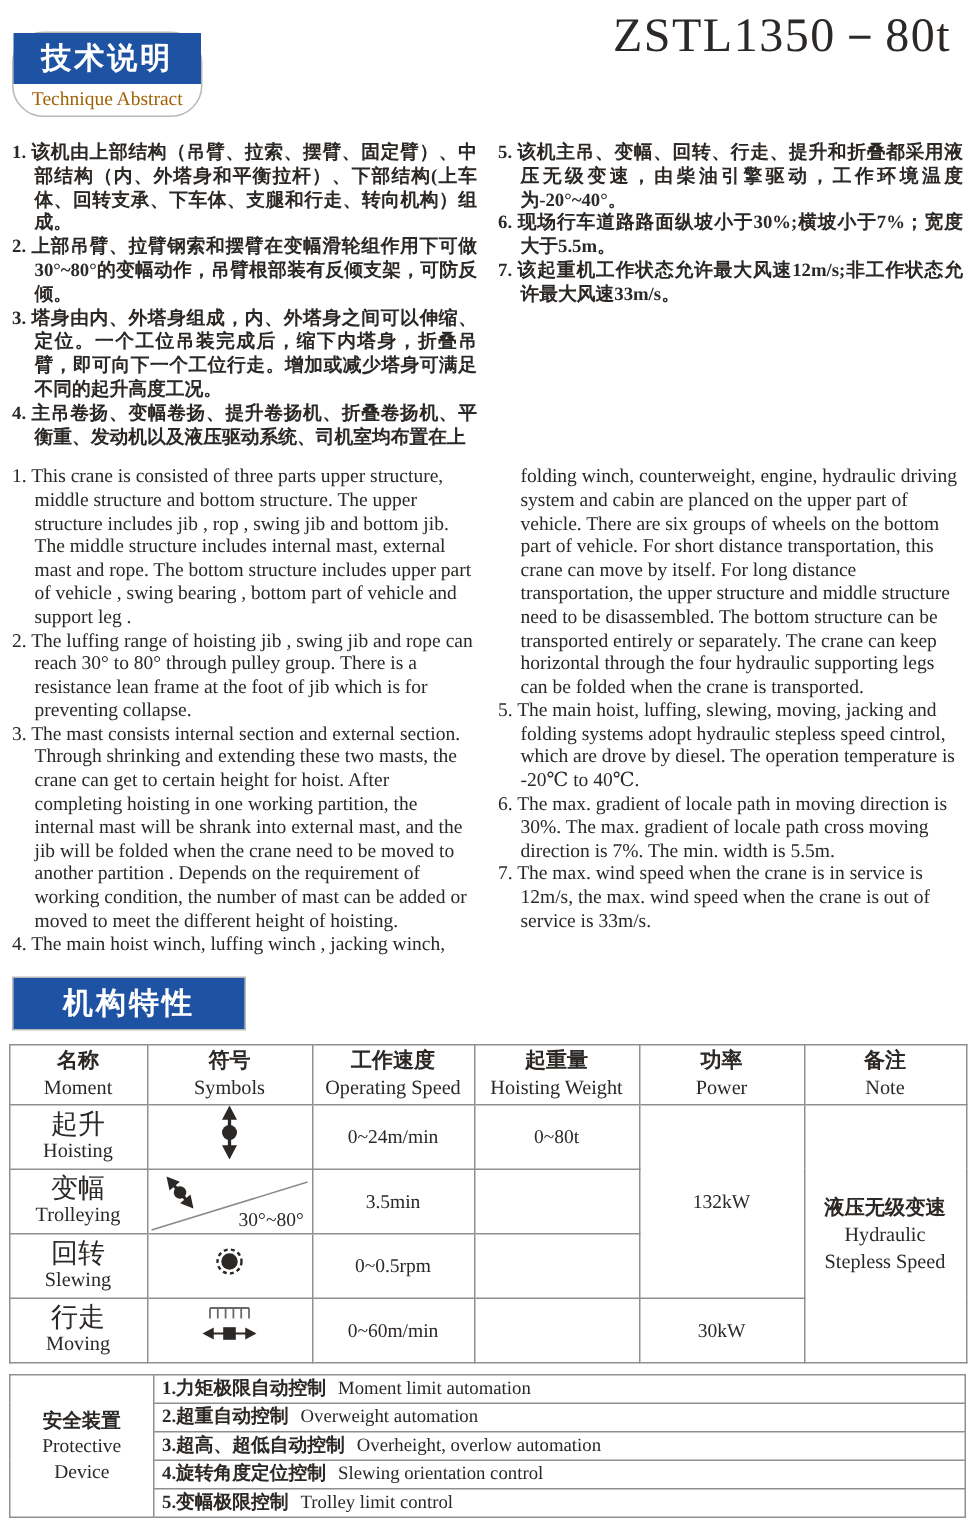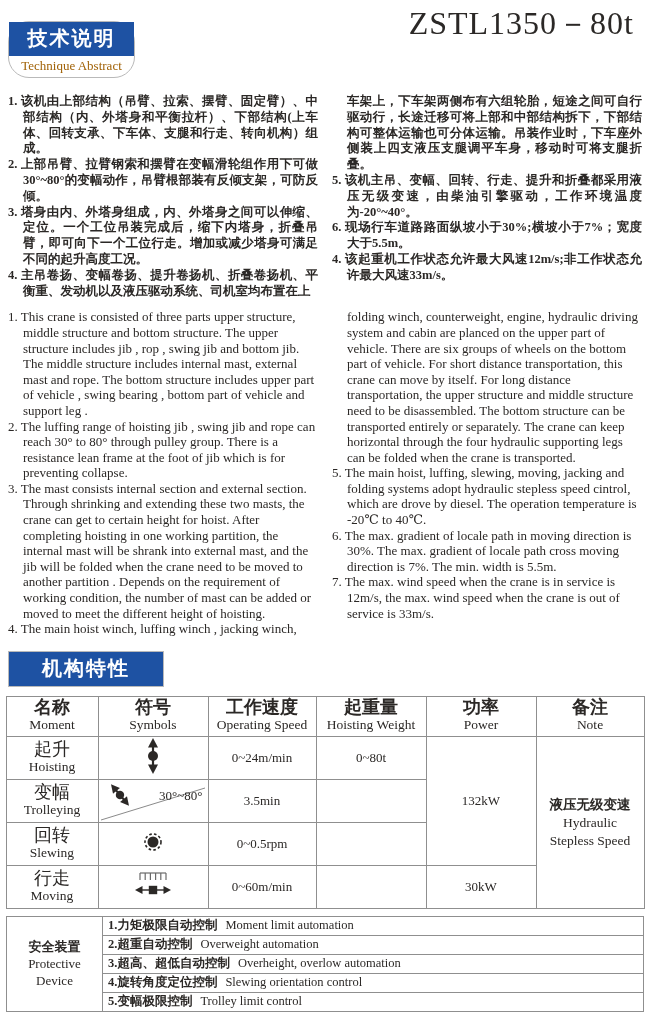--- a/index.html
+++ b/index.html
@@ -30,29 +30,29 @@
   .badge2{width:156px;margin:14px 0 0 8px;}
   .badge2 .badge-zh{font-size:20px;}
   .badge2 .badge-en{font-size:13.2px;}
 
   
   table{border-collapse:collapse;table-layout:fixed;}
   .spec-table{width:638px;margin:9px auto 0;}
   .spec-table td{border:1px solid #8f8f8f;text-align:center;vertical-align:middle;padding:0;}
   .spec-table .hdr{height:40px;}
   .spec-table .row{height:43px;}
-  .th-zh{font-size:18px;font-weight:bold;line-height:17px;}
+  .th-zh{font-size:14px;font-weight:bold;line-height:17px;}
   .th-en{font-size:13.5px;line-height:17px;}
   .name-zh{font-size:18px;font-weight:normal;line-height:17px;}
   .name-en{font-size:13.5px;line-height:17px;}
   .val{font-size:13px;}
   .note-zh{font-size:13.5px;font-weight:bold;line-height:19px;}
   .note-en{font-size:13.5px;line-height:18px;}
   .sym-cell{position:relative;}
-  .trolley-label{position:absolute;right:5px;bottom:18px;font-size:13px;}
+  .trolley-label{position:absolute;right:5px;bottom:1px;font-size:13px;}
   .trolley-svg{position:absolute;left:0;top:0;}
 
   
   .safety-table{width:638px;margin:7px auto 0;}
   .safety-table td{border:1px solid #8f8f8f;vertical-align:middle;padding:0;margin-top:16px;}
   .safety-table .item-cell{height:18px;font-size:12.5px;text-align:left;padding:0 0 0 5px;white-space:nowrap;overflow:hidden;}
   .device-cell{text-align:center;font-size:13px;line-height:17px;width:96px;}
   .device-zh{font-weight:bold;font-size:13px;}
   .device-en{font-size:13px;}
   .item-zh{font-weight:bold;}
@@ -71,24 +71,23 @@
 </div>
 
 <div class="cols zh-block">
   <div class="col">
     <p>1. 该机由上部结构（吊臂、拉索、摆臂、固定臂）、中部结构（内、外塔身和平衡拉杆）、下部结构(上车体、回转支承、下车体、支腿和行走、转向机构）组成。</p>
     <p>2. 上部吊臂、拉臂钢索和摆臂在变幅滑轮组作用下可做30°~80°的变幅动作，吊臂根部装有反倾支架，可防反倾。</p>
     <p>3. 塔身由内、外塔身组成，内、外塔身之间可以伸缩、定位。一个工位吊装完成后，缩下内塔身，折叠吊臂，即可向下一个工位行走。增加或减少塔身可满足不同的起升高度工况。</p>
     <p>4. 主吊卷扬、变幅卷扬、提升卷扬机、折叠卷扬机、平衡重、发动机以及液压驱动系统、司机室均布置在上</p>
   </div>
   <div class="col">
-    <p class="cont">车架上，下车架两侧布有六组轮胎，短途之间可自行驱动行，长途迁移可将上部和中部结构拆下，下部结构可整体运输也可分体运输。吊装作业时，下车座外侧装上四支液压支腿调平车身，移动时可将支腿折叠。</p>
     <p>5. 该机主吊、变幅、回转、行走、提升和折叠都采用液压无级变速，由柴油引擎驱动，工作环境温度为-20°~40°。</p>
     <p>6. 现场行车道路路面纵坡小于30%;横坡小于7%；宽度大于5.5m。</p>
-    <p>4. 该起重机工作状态允许最大风速12m/s;非工作状态允许最大风速33m/s。</p>
+    <p>7. 该起重机工作状态允许最大风速12m/s;非工作状态允许最大风速33m/s。</p>
   </div>
 </div>
 
 <div class="cols en-block">
   <div class="col">
     <p>1. This crane is consisted of three parts upper structure, middle structure and bottom structure. The upper structure includes jib , rop , swing jib and bottom jib. The middle structure includes internal mast, external mast and rope. The bottom structure includes upper part of vehicle , swing bearing , bottom part of vehicle and support leg .</p>
     <p>2. The luffing range of hoisting jib , swing jib and rope can reach 30° to 80° through pulley group. There is a resistance lean frame at the foot of jib which is for preventing collapse.</p>
     <p>3. The mast consists internal section and external section. Through shrinking and extending these two masts, the crane can get to certain height for hoist. After completing hoisting in one working partition, the internal mast will be shrank into external mast, and the jib will be folded when the crane need to be moved to another partition . Depends on the requirement of working condition, the number of mast can be added or moved to meet the different height of hoisting.</p>
     <p>4. The main hoist winch, luffing winch , jacking winch,</p>
   </div>

